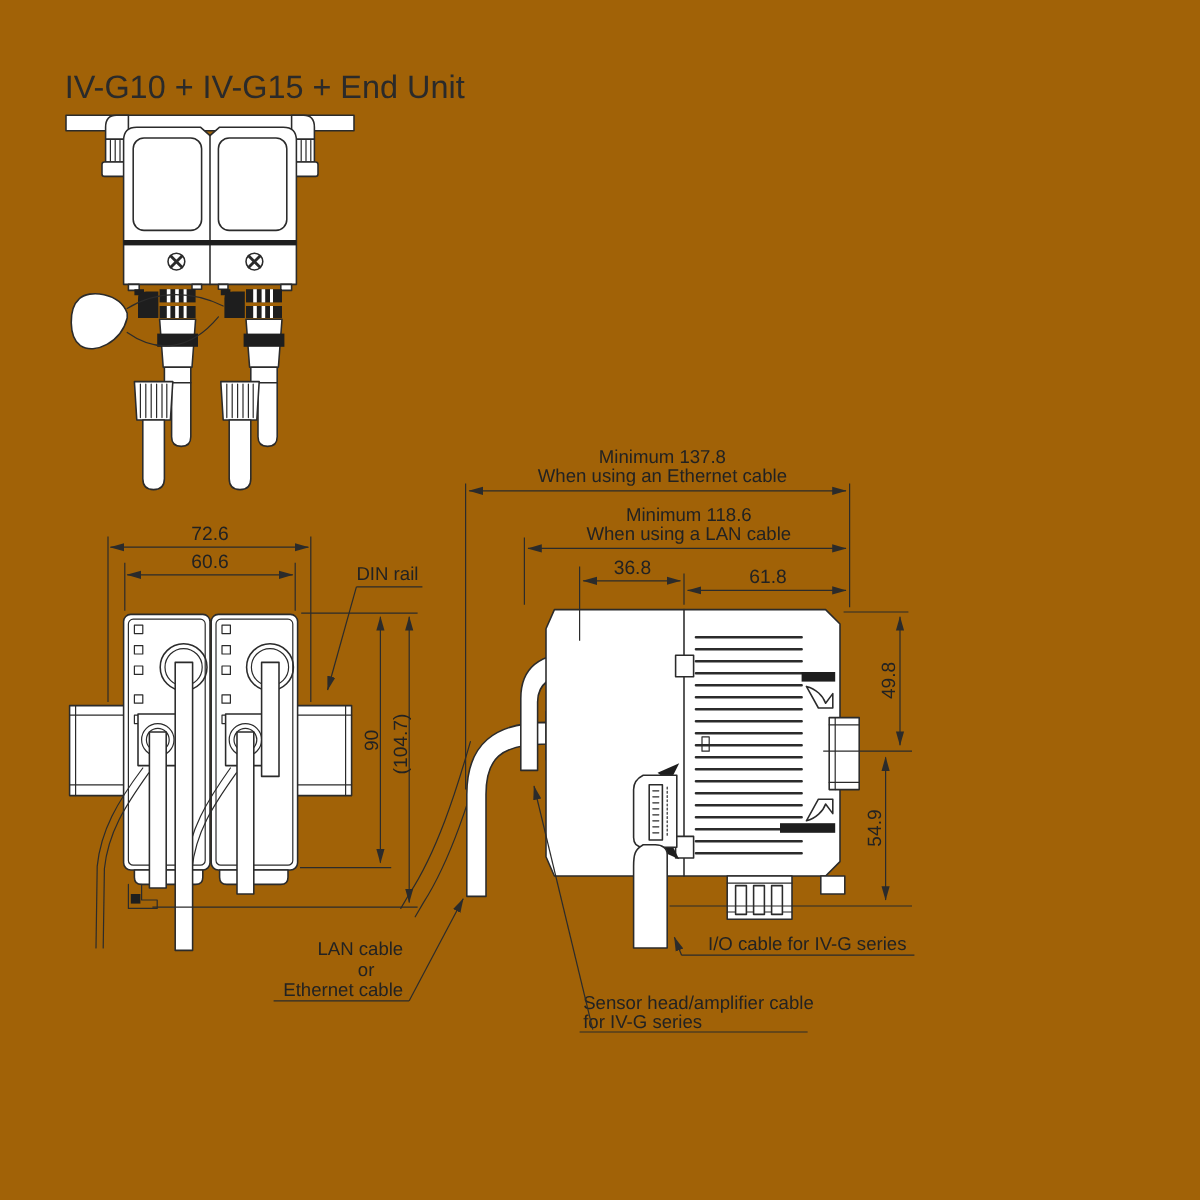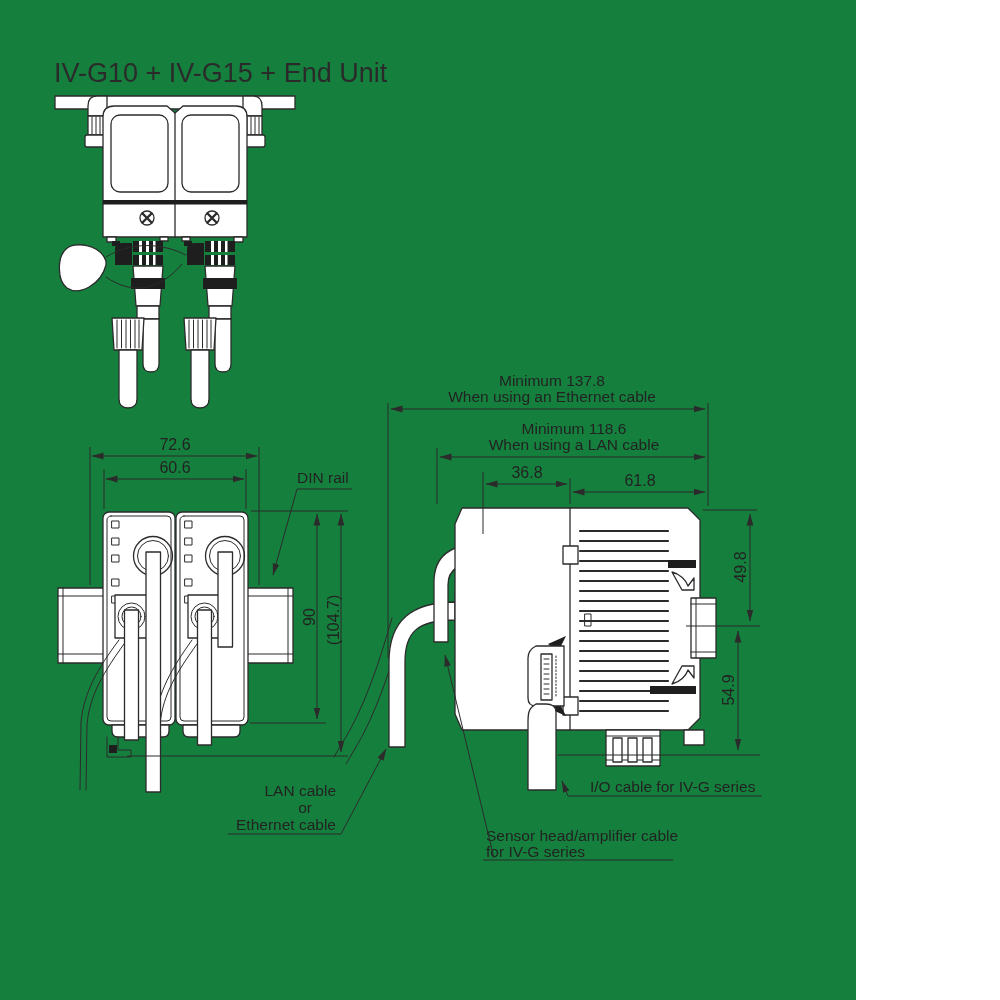--- a/index.html
+++ b/index.html
@@ -1,16 +1,16 @@
 <!DOCTYPE html>
 <html><head>
 <meta charset="utf-8">
 <style>
   html,body{margin:0;padding:0;background:#fff;}
-  #canvas{position:relative;width:856px;height:1000px;background:#15803d;overflow:hidden;}
+  #canvas{position:relative;width:1000px;height:1000px;background:#a16207;overflow:hidden;}
   svg{display:block;}
   .ln{fill:none;stroke:#2b2b2b;stroke-width:1.3;stroke-linejoin:round;stroke-linecap:round}
   .t1{stroke-width:1}
   .sw2{stroke-width:2.4}
   .fins{stroke-width:2.2}
   .fw{fill:#fff;stroke:#2b2b2b;stroke-width:1.3;stroke-linejoin:round}
   .fd{fill:#1e1e1e;stroke:none}
   .wg{fill:#fff;stroke:none}
   .dim{fill:none;stroke:#2b2b2b;stroke-width:1}
   .txt{font-family:"Liberation Sans","DejaVu Sans",sans-serif;fill:#222}

